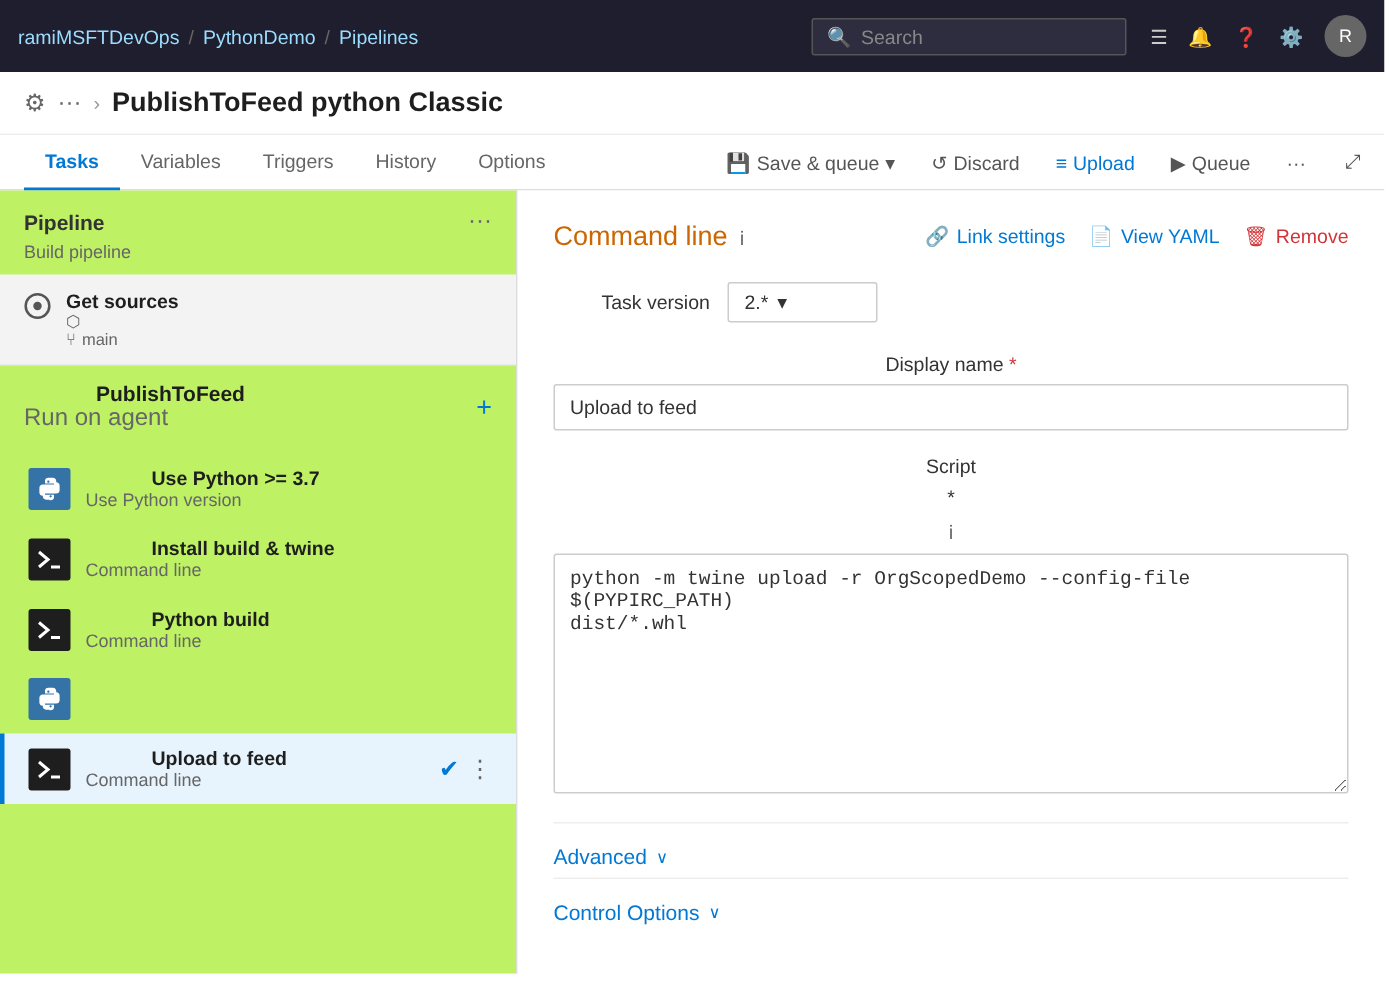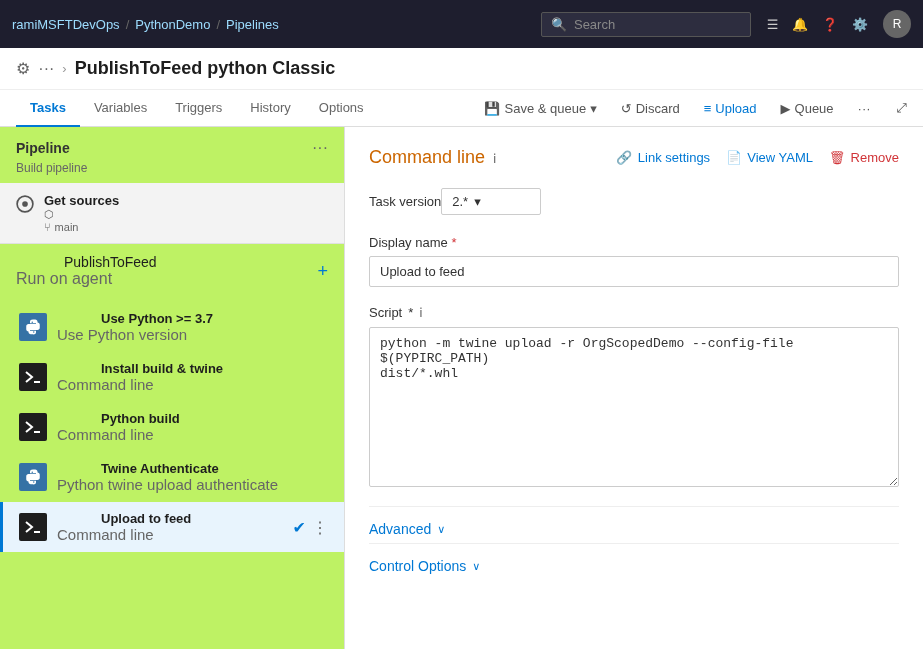--- a/index.html
+++ b/index.html
@@ -78,76 +78,76 @@
     .get-sources-icon { color: #666; font-size: 16px; margin-top: 2px; }
     .get-sources-info { flex: 1; }
     .get-sources-title { font-weight: 600; font-size: 13px; color: #1e1e1e; }
     .get-sources-repo { font-size: 11px; color: #666; display: flex; align-items: center; gap: 4px; }
     .get-sources-branch { font-size: 11px; color: #666; display: flex; align-items: center; gap: 4px; }
 
     .agent-section { padding: 10px 16px; }
     .agent-header {
       display: flex; align-items: center; justify-content: space-between; margin-bottom: 4px;
     }
-    .agent-name { font-weight: 400; font-size: 14px; color: #1e1e1e; padding-left: 48px; }
+    .agent-name { font-weight: 700; font-size: 14px; color: #1e1e1e; padding-left: 48px; }
     .agent-label { font-size: 16px; color: #666; }
     .add-btn { color: #0078d4; cursor: pointer; font-size: 18px; font-weight: 300; }
 
     .task-list { }
     .task-item {
       display: flex; align-items: center; gap: 10px;
       padding: 9px 16px; cursor: pointer; border-left: 3px solid transparent;
     }
     .task-item.active { background: #e8f4fd; border-left: 3px solid #0078d4; }
     .task-icon {
       width: 28px; height: 28px; border-radius: 2px; display: flex;
       align-items: center; justify-content: center; flex-shrink: 0;
     }
     .task-icon.python { background: #3572a5; color: #fff; font-size: 14px; }
     .task-icon.cmd { background: #1e1e1e; color: #fff; font-size: 12px; font-weight: bold; }
     .task-info { flex: 1; }
     .task-name { font-size: 13px; font-weight: 600; color: #1e1e1e; margin-left: 44px; }
-    .task-subtitle { font-size: 15px; color: #666; }
+    .task-subtitle { font-size: 12px; color: #666; }
     .task-actions { display: flex; align-items: center; gap: 6px; }
     .task-check { color: #0078d4; font-size: 16px; }
     .task-menu { color: #666; font-size: 16px; cursor: pointer; }
 
     
     .right-panel { flex: 1; padding: 20px 24px; overflow-y: auto; background: #fff; }
     .cmd-header {
       display: flex; align-items: center; justify-content: space-between; margin-bottom: 20px;
     }
     .cmd-title-area { display: flex; align-items: center; gap: 8px; }
     .cmd-title { font-size: 18px; color: #cc6600; font-weight: 400; }
     .cmd-info-icon { color: #666; cursor: pointer; }
     .cmd-actions { display: flex; align-items: center; gap: 16px; }
     .cmd-action-btn {
       display: flex; align-items: center; gap: 5px; color: #0078d4;
       cursor: pointer; font-size: 13px; background: none; border: none;
     }
     .cmd-action-btn.remove { color: #d13438; }
 
     .field-row { margin-bottom: 16px; }
-    .field-label { font-size: 13px; color: #333; margin-bottom: 6px; }
+    .field-label { font-size: 13px; color: #333; margin-bottom: 6px; text-align: center; }
     .field-label .required { color: #d13438; }
-    .task-version-row { display: flex; align-items: center; gap: 0; margin-bottom: 20px; }
+    .task-version-row { display: flex; align-items: center; gap: 12px; margin-bottom: 20px; margin-left: 32px; }
     .task-version-label { font-size: 13px; color: #333; }
     .select-box {
       display: flex; align-items: center; gap: 6px;
       border: 1px solid #ccc; border-radius: 2px; padding: 5px 10px;
       cursor: pointer; min-width: 100px; background: #fff;
     }
     .select-box span { font-size: 13px; color: #333; }
     .select-arrow { color: #666; font-size: 10px; }
 
     .text-input {
       width: 100%; border: 1px solid #ccc; border-radius: 2px;
       padding: 7px 10px; font-size: 13px; color: #333; outline: none;
     }
-    .script-label { display: flex; align-items: center; gap: 6px; margin-bottom: 6px; }
+    .script-label { display: flex; align-items: center; gap: 6px; margin-bottom: 6px; flex-direction: column; }
     .script-textarea {
       width: 100%; height: 160px; border: 1px solid #ccc; border-radius: 2px;
       padding: 8px 10px; font-size: 13px; font-family: 'Courier New', monospace;
       color: #333; outline: none; resize: vertical;
     }
 
     .collapsible-section {
       border-top: 1px solid #eee; padding: 14px 0 6px 0; cursor: pointer;
     }
     .collapsible-header {
@@ -298,24 +298,20 @@
         </div>
       </div>
 
       <div class="task-item">
         <div class="task-icon python">
           <svg width="18" height="18" viewBox="0 0 24 24" fill="white">
             <path d="M12 2C8.5 2 8 3.5 8 5v2h8v1H6C4.3 8 3 9.3 3 11v4c0 1.7 1.3 3 3 3h2v-2.5c0-1.7 1.3-3 3-3h4c1.7 0 3-1.3 3-3V5c0-1.7-1.3-3-3-3h-3zm-1 2.5c.6 0 1 .4 1 1s-.4 1-1 1-1-.4-1-1 .4-1 1-1z"></path>
             <path d="M12 22c3.5 0 4-1.5 4-3v-2H8v-1h10c1.7 0 3-1.3 3-3v-4c0-1.7-1.3-3-3-3h-2v2.5c0 1.7-1.3 3-3 3H9c-1.7 0-3 1.3-3 3v4c0 1.7 1.3 3 3 3h3zm1-2.5c-.6 0-1-.4-1-1s.4-1 1-1 1 .4 1 1-.4 1-1 1z"></path>
           </svg>
         </div>
-        <div class="task-info">
-          <div class="task-name">Twine Authenticate</div>
-          <div class="task-subtitle">Python twine upload authenticate</div>
-        </div>
       </div>
 
       <div class="task-item active">
         <div class="task-icon cmd">
           <svg width="18" height="14" viewBox="0 0 18 14">
             <polyline points="2,2 8,7 2,12" stroke="white" stroke-width="2" fill="none"></polyline>
             <line x1="10" y1="12" x2="16" y2="12" stroke="white" stroke-width="2"></line>
           </svg>
         </div>
         <div class="task-info">

